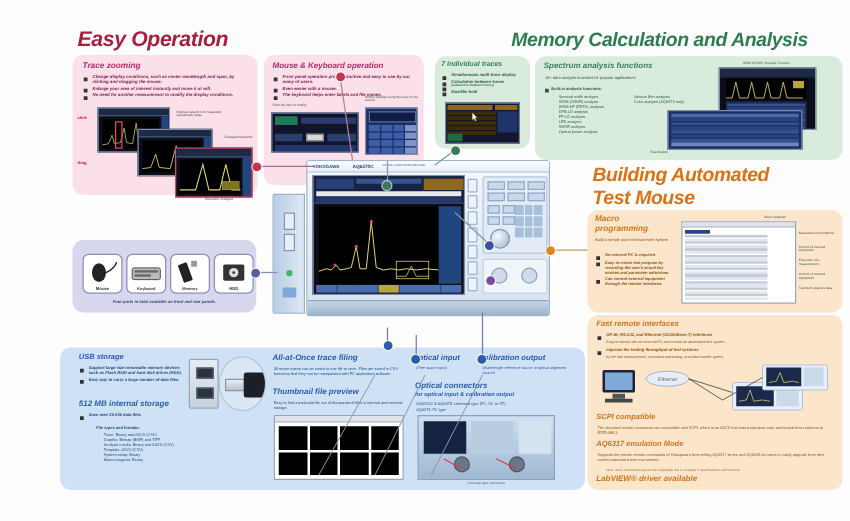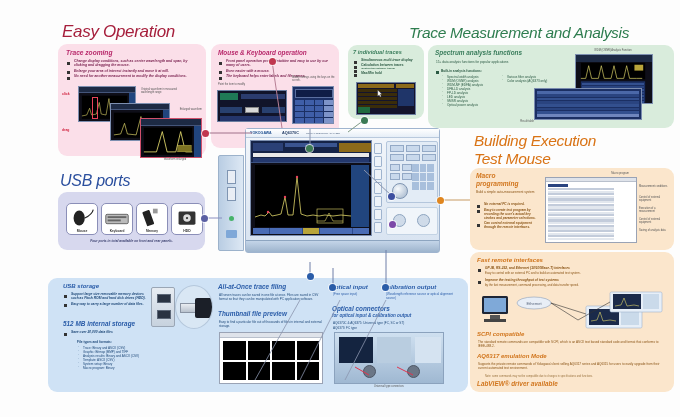--- a/index.html
+++ b/index.html
@@ -5,21 +5,21 @@
   * { box-sizing: border-box; margin:0; padding:0; }
   body {
     width:680px; height:417px; overflow:hidden;
     background:#ffffff;
     font-family:"Liberation Sans", sans-serif;
     position:relative;
   }
   .page { position:absolute; inset:0; background:#fdfdfd; }
 
   
-  .sec-title { font-style:italic; font-weight:normal; letter-spacing:-0.3px; }
+  .sec-title { font-style:italic; font-weight:bold; letter-spacing:-0.3px; }
   .t-red   { color:#a61f3c; }
   .t-green { color:#2e7d4f; }
   .t-blue  { color:#2b4f9e; }
   .t-orange{ color:#d97315; }
 
   
   .panel { position:absolute; border-radius:9px; }
   .p-pink   { background:#fbdfe9; }
   .p-green  { background:#d9ecdc; }
   .p-blue   { background:#cfe2f5; }
@@ -140,21 +140,21 @@
         <i style="background:#3f5ea8"></i>
         <i style="background:#7d93c9"></i>
       <i style="background:#3f5ea8"></i>
         <i style="background:#3f5ea8"></i>
         <i style="background:#3f5ea8"></i>
         <i style="background:#7d93c9"></i>
     </div>
   </div>
   <div class="microtxt" style="position:absolute;left:292px;top:76px;width:44px;">Modify settings using the keys on the screen.</div>
 
-  <div class="sec-title t-green" style="position:absolute;left:409px;top:24px;font-size:15.5px;">Trace Measurement and Analysis</div>
+  <div class="sec-title t-green" style="position:absolute;left:409px;top:24px;font-size:15.5px;">Memory Calculation and Analysis</div>
 
   <div class="panel p-green" style="left:348px;top:45px;width:76px;height:74px;"></div>
   <div class="hd hd-green" style="position:absolute;left:353px;top:49px;font-size:5.6px;">7 individual traces</div>
   <ul class="bl" style="position:absolute;left:354px;top:58px;width:66px;font-size:3.3px;color:#2c5a44;">
     <li>Simultaneous multi-trace display</li>
     <li style="margin-top:1px;">Calculation between traces</li>
     <li class="sub" style="font-size:2.5px;padding-left:7px;margin-top:0;color:#3a6b52;">(subtraction between traces)</li>
     <li style="margin-top:1px;">Max/Min hold</li>
   </ul>
   <div class="lcd" style="position:absolute;left:356px;top:82px;width:60px;height:33px;background:#14142c;">
@@ -308,21 +308,20 @@
     <div style="position:absolute;left:0;bottom:0;right:0;height:12px;background:linear-gradient(#c4d5e8,#9db4cd);border-top:1px solid #8da5c0;"></div>
   </div>
 
   <div style="position:absolute;left:218px;top:155px;width:26px;height:96px;background:linear-gradient(90deg,#b9cde3,#dde8f4);border:1px solid #9cb2cb;border-radius:2px 0 0 2px;">
     <div style="position:absolute;left:8px;top:14px;width:9px;height:14px;background:#e9eef5;border:1px solid #7f95b2;"></div>
     <div style="position:absolute;left:8px;top:31px;width:9px;height:14px;background:#e9eef5;border:1px solid #7f95b2;"></div>
     <div style="position:absolute;left:10px;top:60px;width:5px;height:5px;border-radius:50%;background:#46b36a;"></div>
     <div style="position:absolute;left:7px;top:74px;width:11px;height:8px;background:#7fa8d8;border-radius:1px;"></div>
   </div>
 
-  <div class="sec-title t-blue" style="position:absolute;left:60px;top:172px;font-size:16px;">USB ports</div>
   <div class="panel p-lav" style="left:58px;top:192px;width:147px;height:58px;"></div>
 
   <div style="position:absolute;left:66px;top:203px;width:32px;height:32px;background:#fff;border:1px solid #8b8fb8;border-radius:5px;">
     <svg viewBox="0 0 32 32" style="width:100%;height:100%;">
         <ellipse cx="13" cy="15" rx="6" ry="8" fill="#222"></ellipse>
         <path d="M19,15 q8,-4 9,-9" stroke="#222" stroke-width="1.2" fill="none"></path>
       </svg>
     <div style="position:absolute;left:0;right:0;bottom:1px;text-align:center;font-size:3.4px;font-weight:bold;color:#333;">Mouse</div>
   </div>
   <div style="position:absolute;left:101px;top:203px;width:32px;height:32px;background:#fff;border:1px solid #8b8fb8;border-radius:5px;">
@@ -343,21 +342,21 @@
   <div style="position:absolute;left:171px;top:203px;width:32px;height:32px;background:#fff;border:1px solid #8b8fb8;border-radius:5px;">
     <svg viewBox="0 0 32 32" style="width:100%;height:100%;">
         <rect x="7" y="8" width="18" height="14" rx="1.5" fill="#333"></rect>
         <circle cx="16" cy="15" r="4" fill="#ddd"></circle>
         <circle cx="16" cy="15" r="1.2" fill="#333"></circle>
       </svg>
     <div style="position:absolute;left:0;right:0;bottom:1px;text-align:center;font-size:3.4px;font-weight:bold;color:#333;">HDD</div>
   </div>
   <div style="position:absolute;left:58px;top:239px;width:147px;text-align:center;font-size:3.3px;font-style:italic;font-weight:bold;color:#3a3f6e;">Four ports in total available on front and rear panels.</div>
 
-  <div class="sec-title t-orange" style="position:absolute;left:474px;top:132px;font-size:15.5px;">Building Execution</div>
+  <div class="sec-title t-orange" style="position:absolute;left:474px;top:132px;font-size:15.5px;">Building Automated</div>
   <div class="sec-title t-orange" style="position:absolute;left:474px;top:150px;font-size:15.5px;">Test Mouse</div>
 
   <div class="panel p-orange" style="left:470px;top:168px;width:204px;height:82px;"></div>
   <div class="hd hd-orange" style="position:absolute;left:476px;top:172px;font-size:6.6px;">Macro</div>
   <div class="hd hd-orange" style="position:absolute;left:476px;top:180px;font-size:6.6px;">programming</div>
   <div style="position:absolute;left:476px;top:190px;width:62px;font-size:3.2px;color:#8a5415;">Build a simple auto-measurement system</div>
   <ul class="bl" style="position:absolute;left:477px;top:202px;width:64px;font-size:3.2px;color:#8a5415;">
     <li>No external PC is required.</li>
     <li style="margin-top:1.5px;">Easy to create test program by recording the user's actual key strokes and parameter selections.</li>
     <li style="margin-top:1.5px;">Can control external equipment through the remote interfaces.</li>

